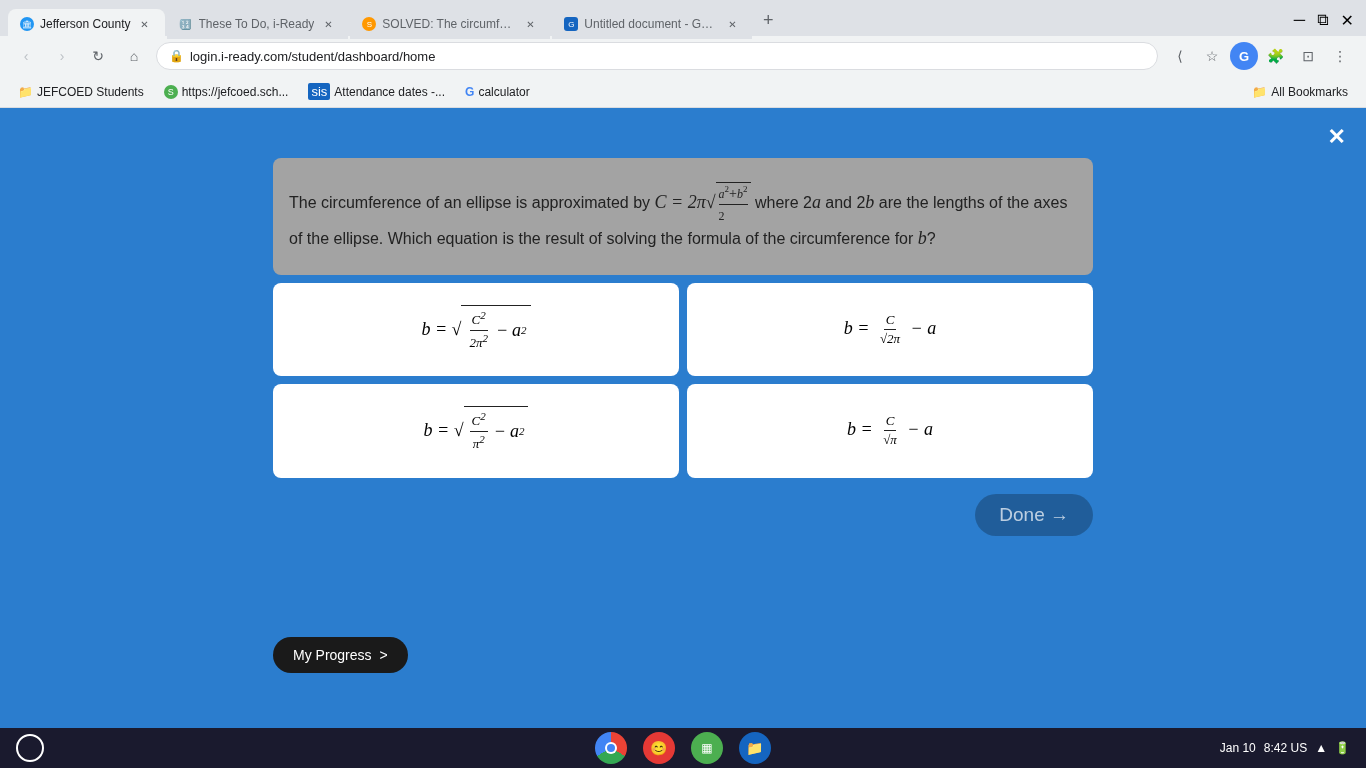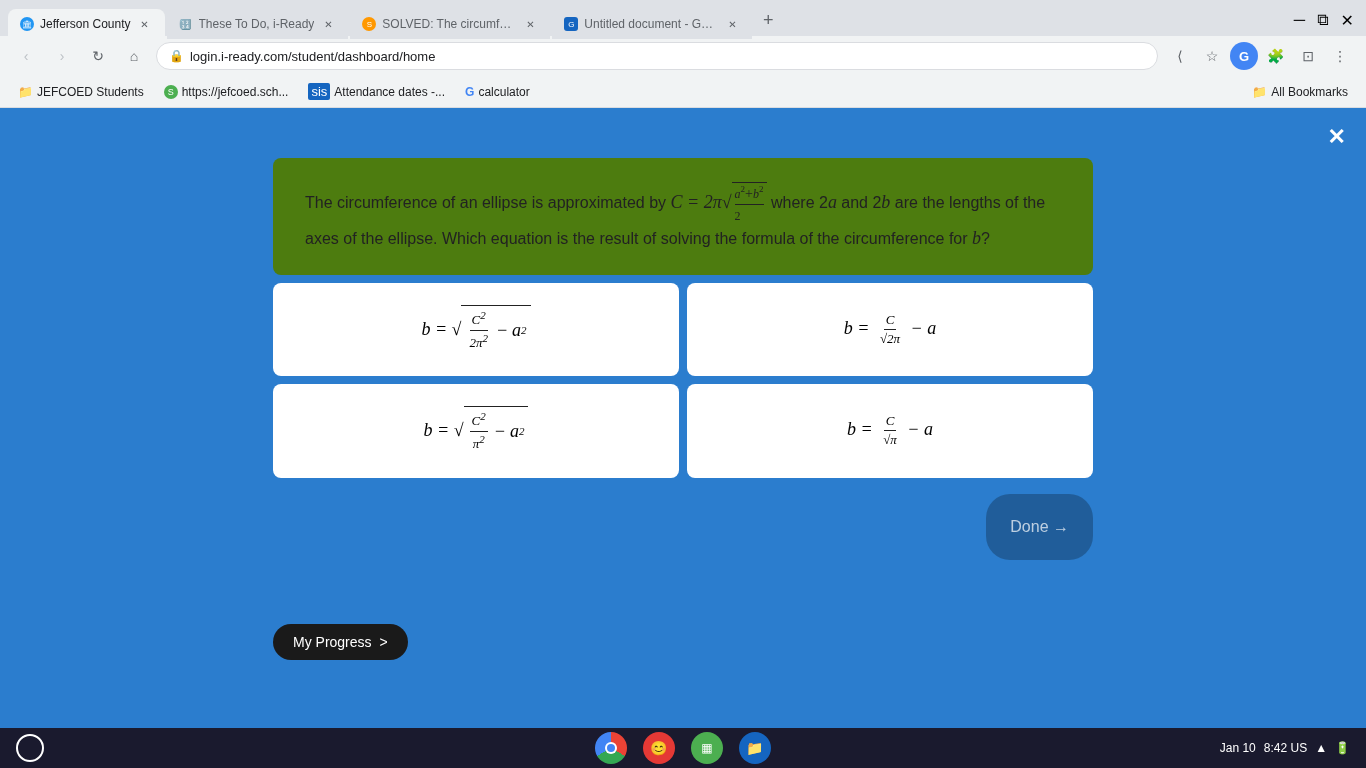--- a/index.html
+++ b/index.html
@@ -132,23 +132,23 @@
       position: absolute;
       top: 16px;
       right: 20px;
       color: white;
       font-size: 22px;
       cursor: pointer;
       font-weight: bold;
     }
 
     .question-card {
-      background: #4d7c0f;
+      background: #a3a3a3;
       border-radius: 8px;
-      padding: 24px 32px;
+      padding: 24px 16px;
       max-width: 820px;
       width: 100%;
       margin-top: 30px;
       font-size: 16px;
       color: #222;
       line-height: 1.6;
     }
 
     .answers-grid {
       display: grid;
@@ -172,31 +172,31 @@
     }
 
     .done-btn {
       align-self: flex-end;
       margin-right: calc((100% - 820px) / 2);
       margin-top: 16px;
       background: rgba(0,0,0,0.25);
       color: rgba(255,255,255,0.7);
       border: none;
       border-radius: 24px;
-      padding: 24px 24px;
-      font-size: 16px;
+      padding: 10px 24px;
+      font-size: 19px;
       cursor: pointer;
       display: flex;
       align-items: center;
       gap: 8px;
     }
 
     .my-progress-btn {
       position: absolute;
-      bottom: 68px;
+      bottom: 55px;
       left: calc(50% - 410px);
       background: #1a1a1a;
       color: #fff;
       border: none;
       border-radius: 20px;
       padding: 10px 20px;
       font-size: 14px;
       cursor: pointer;
       display: flex;
       align-items: center;

